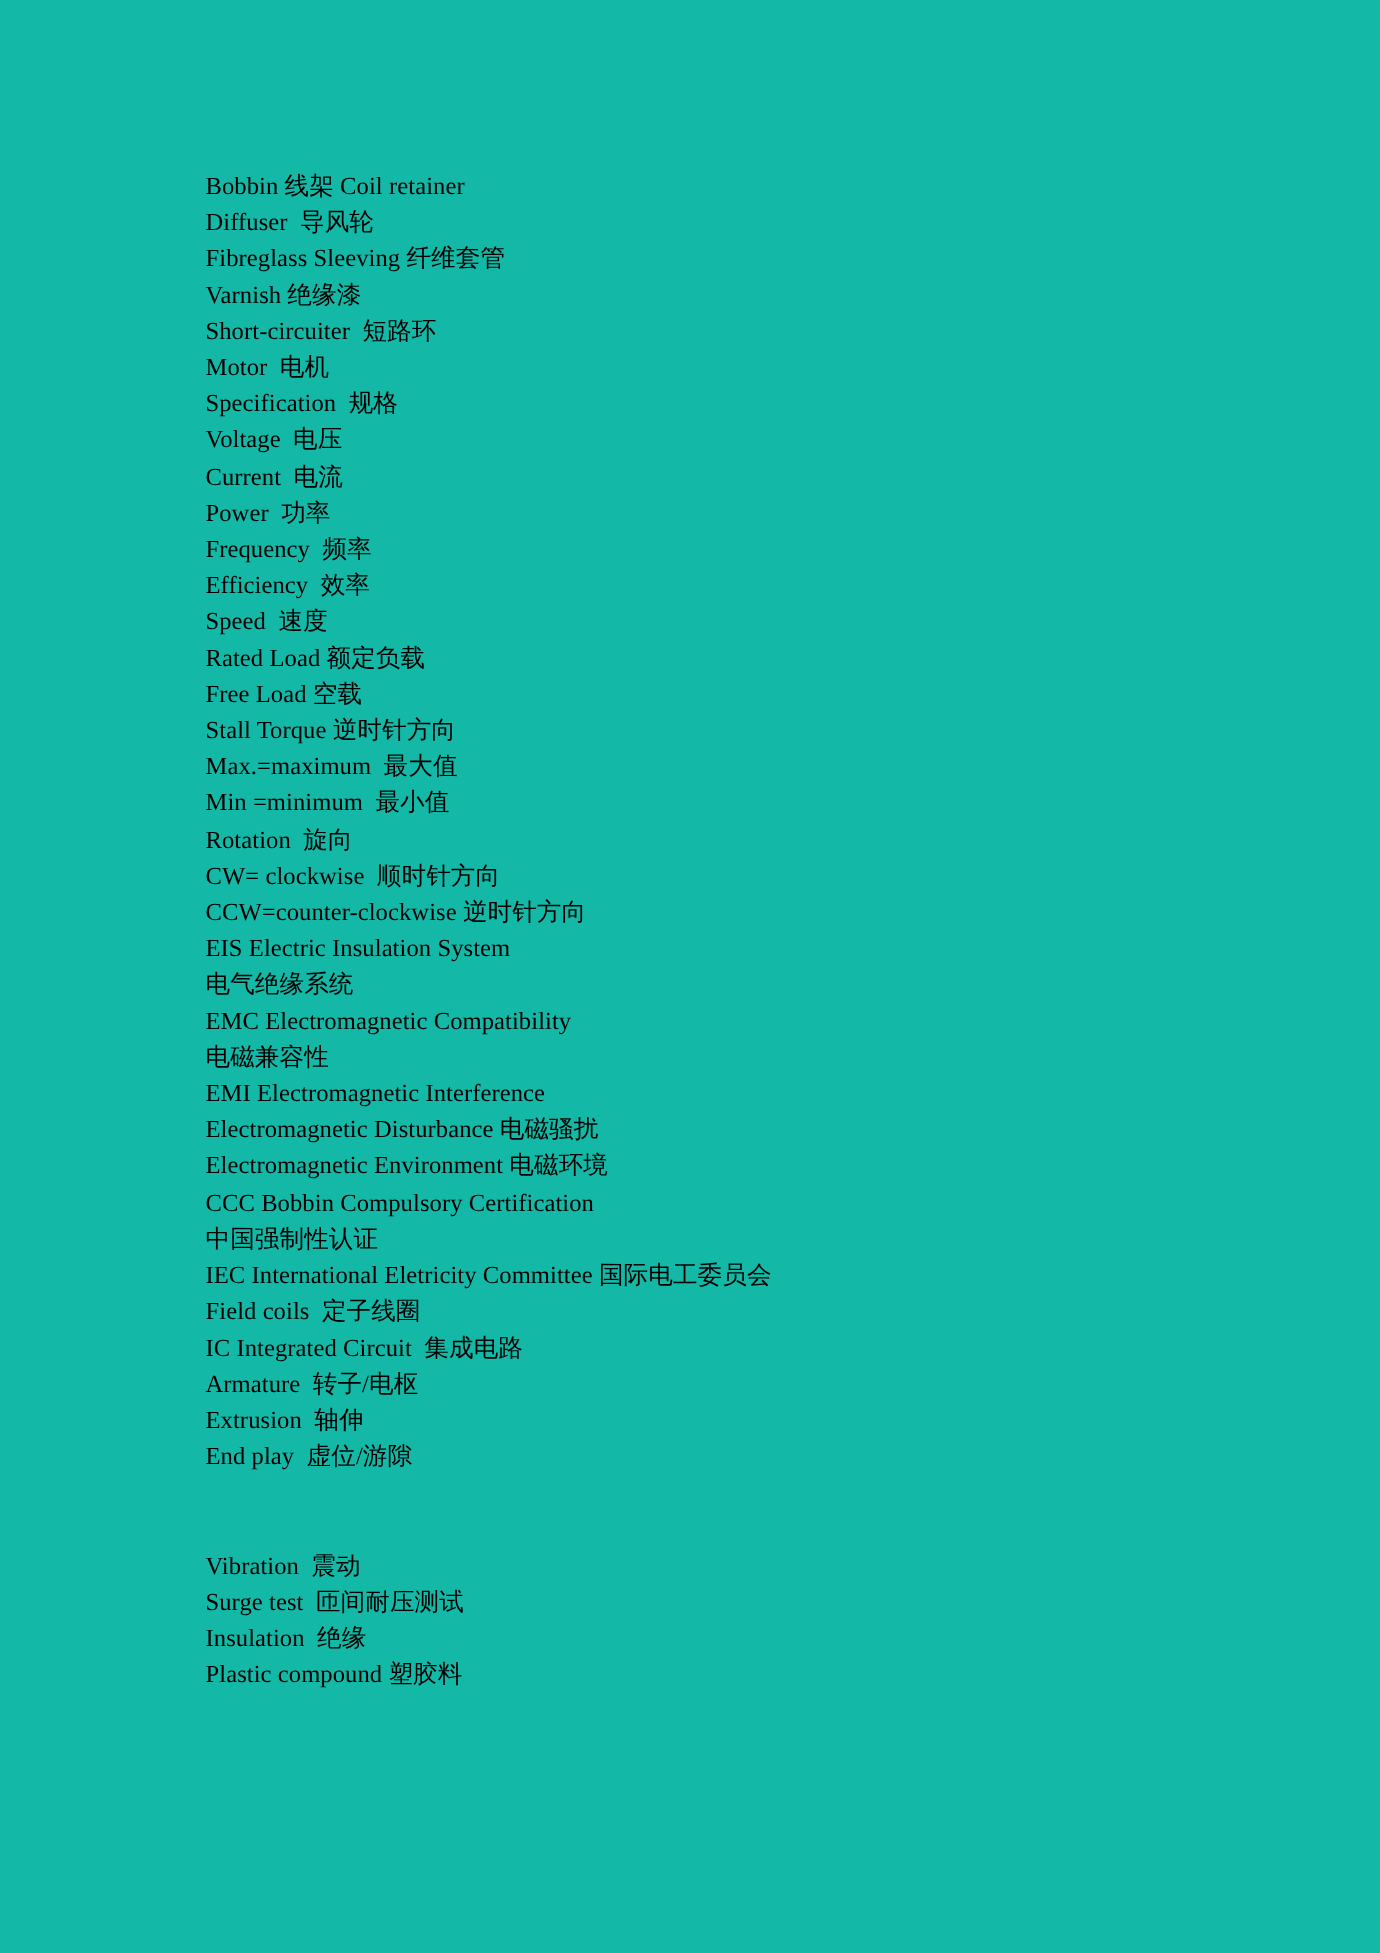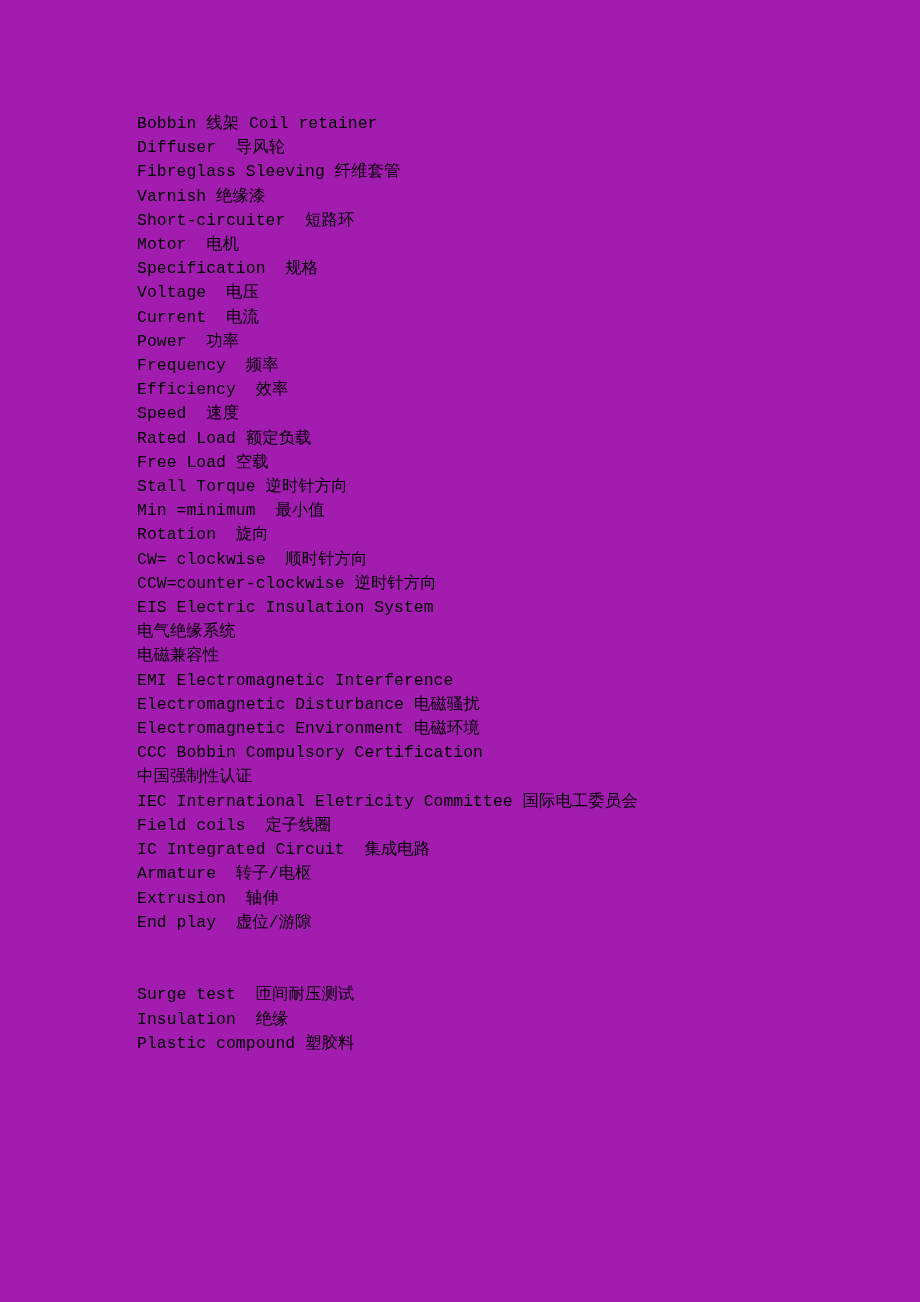--- a/index.html
+++ b/index.html
@@ -15,23 +15,22 @@
     overflow: hidden;
     font-family: "Liberation Serif", "DejaVu Serif", serif;
     color: #000000;
     -webkit-font-smoothing: antialiased;
   }
 
   .page {
     position: relative;
     width: 920px;
     height: 1302px;
-    background: #a21caf;
+    background: #14b8a6;
     box-sizing: border-box;
-    font-family: Liberation Mono, monospace;
   }
 
   .text-body {
     position: absolute;
     left: 137px;
     top: 112px;
     width: 700px;
   }
 
   .line {
@@ -64,42 +63,45 @@
       <div class="line">Specification  规格</div>
       <div class="line">Voltage  电压</div>
       <div class="line">Current  电流</div>
       <div class="line">Power  功率</div>
       <div class="line">Frequency  频率</div>
       <div class="line">Efficiency  效率</div>
       <div class="line">Speed  速度</div>
       <div class="line">Rated Load 额定负载</div>
       <div class="line">Free Load 空载</div>
       <div class="line">Stall Torque 逆时针方向</div>
+      <div class="line">Max.=maximum  最大值</div>
       <div class="line">Min =minimum  最小值</div>
       <div class="line">Rotation  旋向</div>
       <div class="line">CW= clockwise  顺时针方向</div>
       <div class="line">CCW=counter-clockwise 逆时针方向</div>
       <div class="line">EIS Electric Insulation System</div>
       <div class="line">电气绝缘系统</div>
+      <div class="line">EMC Electromagnetic Compatibility</div>
       <div class="line">电磁兼容性</div>
       <div class="line">EMI Electromagnetic Interference</div>
       <div class="line">Electromagnetic Disturbance 电磁骚扰</div>
       <div class="line">Electromagnetic Environment 电磁环境</div>
       <div class="line">CCC Bobbin Compulsory Certification</div>
       <div class="line">中国强制性认证</div>
       <div class="line">IEC International Eletricity Committee 国际电工委员会</div>
       <div class="line">Field coils  定子线圈</div>
       <div class="line">IC Integrated Circuit  集成电路</div>
       <div class="line">Armature  转子/电枢</div>
       <div class="line">Extrusion  轴伸</div>
       <div class="line">End play  虚位/游隙</div>
     </div>
 
     <div class="gap"></div>
 
     <div>
+      <div class="line">Vibration  震动</div>
       <div class="line">Surge test  匝间耐压测试</div>
       <div class="line">Insulation  绝缘</div>
       <div class="line">Plastic compound 塑胶料</div>
     </div>
 
   </div>
 </div>
 
 </body></html>

